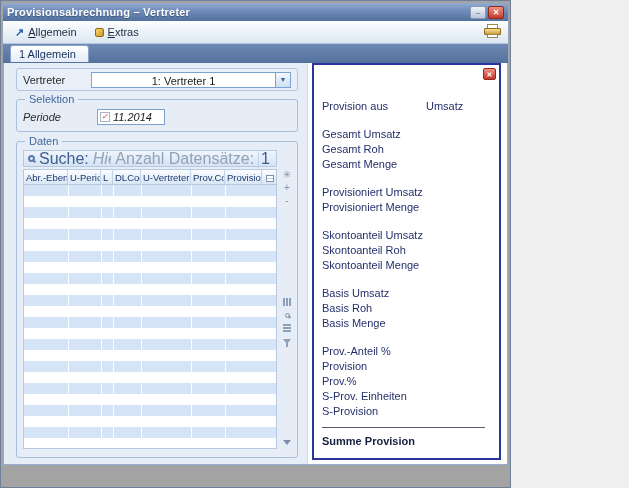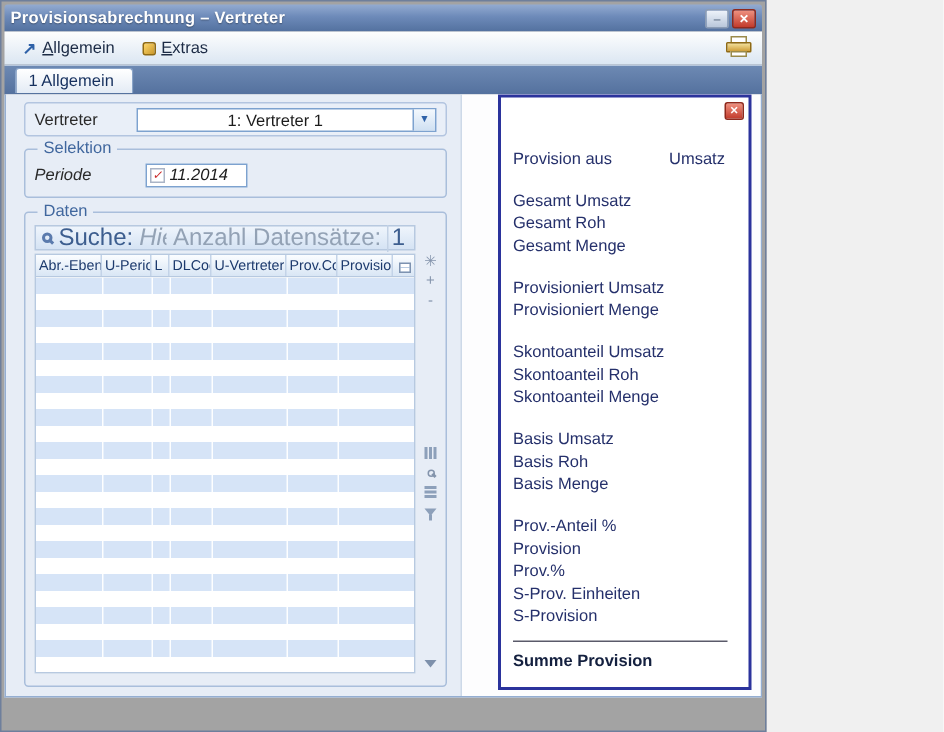--- a/index.html
+++ b/index.html
@@ -117,21 +117,21 @@
   .mini-mag::after { content:""; position:absolute; width:3px; height:1.5px; background:#8494ac;
                      transform:rotate(45deg); right:-2px; bottom:-1px; }
   .ic-filter { width:0; height:0; border-left:4px solid transparent; border-right:4px solid transparent;
                border-top:5px solid #8da0ba; position:relative; }
   .ic-filter::after { content:""; position:absolute; left:-1px; top:-1px; width:2px; height:4px; background:#8da0ba; }
   .ic-down { width:0; height:0; border-left:4px solid transparent; border-right:4px solid transparent;
              border-top:5px solid #7d90ab; }
 
   
   .detail-panel { position:absolute; left:4px; top:0; right:6px; bottom:4px;
-                  border:2px solid #2b339c; background:#fff;margin-left:20px; }
+                  border:2px solid #2b339c; background:#fff; }
   .panel-close { position:absolute; top:3px; right:3px; width:13px; height:12px;
                  background:linear-gradient(#ef9180,#c23b2c); border:1px solid #8f291d;
                  color:#fff; font-size:7px; line-height:9px; font-weight:bold; text-align:center;
                  border-radius:2px; padding:0; }
   .detail-content { position:absolute; left:8px; right:10px; top:33px; font-size:11px; color:#25306b; }
   .drow { display:flex; height:15px; align-items:center; }
   .dlabel { width:104px; }
   .dvalue { flex:1; }
   .dgroup { margin-top:13px; }
   .dline { border-top:1px solid #5a5a6a; margin:9px 4px 5px 0; }

